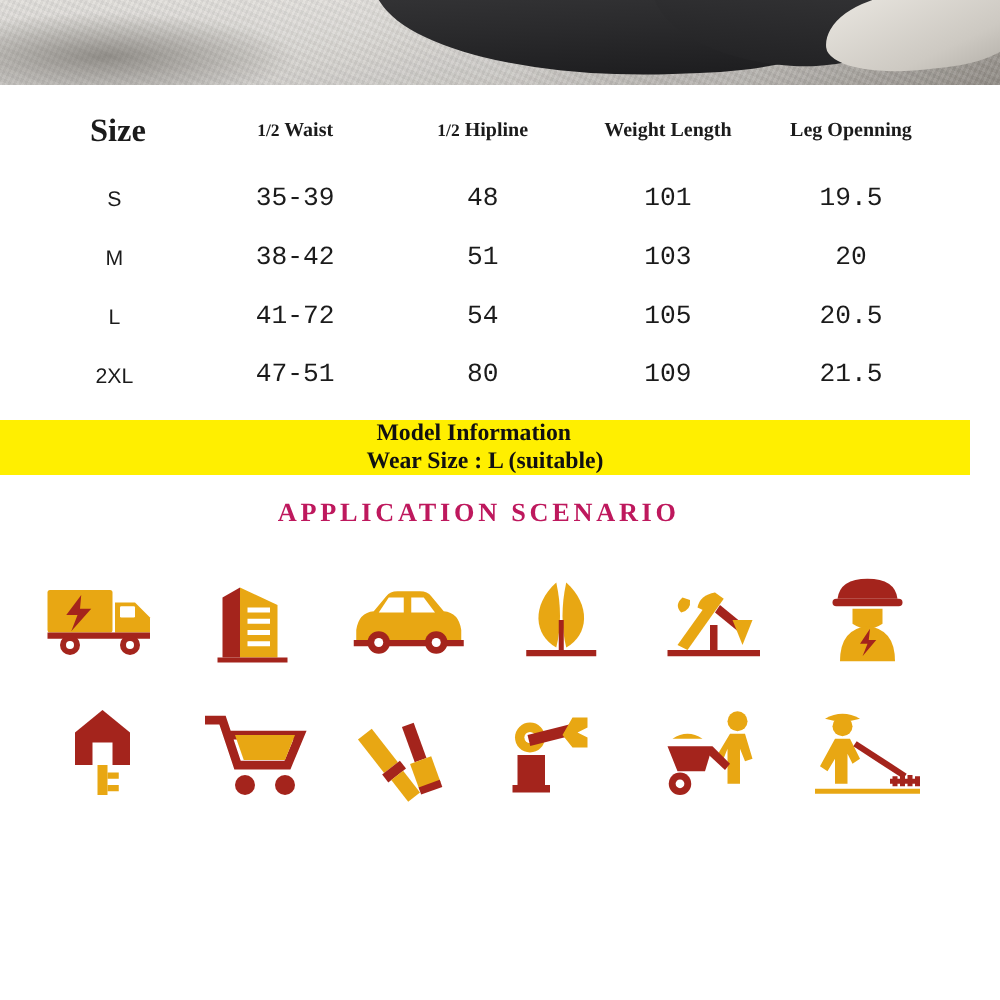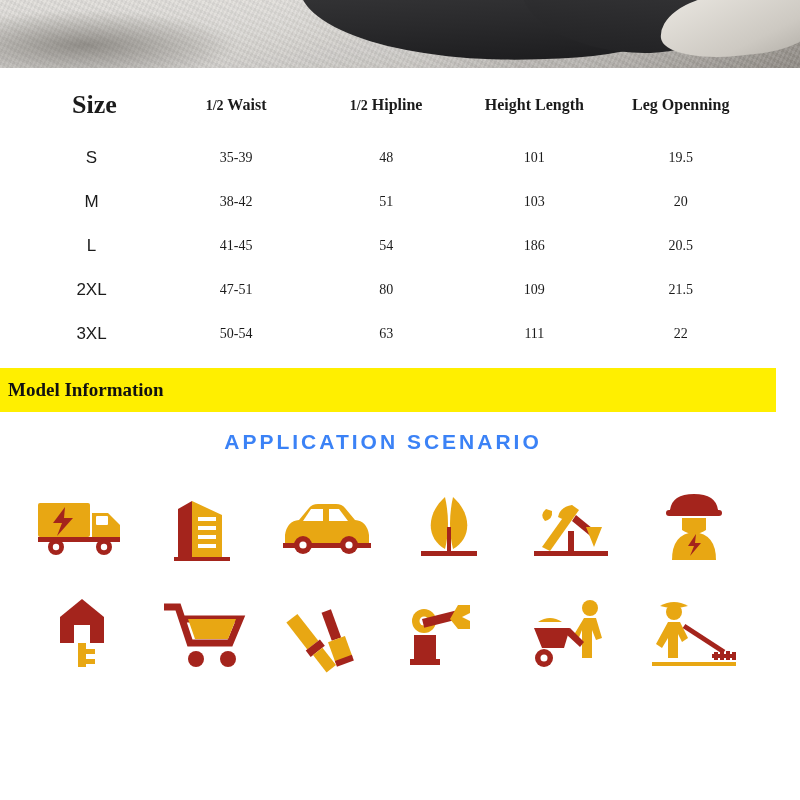--- a/index.html
+++ b/index.html
@@ -107,23 +107,23 @@
   table.sizes thead th.size-head {
     font-size: 26px;
     font-weight: bold;
     text-align: left;
     padding-left: 50px;
   }
   table.sizes thead th .frac {
     font-size: 14px;
   }
   table.sizes tbody td {
-    font-size: 14px;
+    font-size: 21px;
     padding: 12px 0;
-    font-family: Liberation Serif, serif;
+    font-family: Liberation Mono, monospace;
   }
   table.sizes tbody td.size-cell {
     font-family: "Liberation Sans", sans-serif;
     font-size: 17px;
   }
   col.c-size { width: 19%; }
   col.c-waist { width: 20.5%; }
   col.c-hip { width: 20.5%; }
   col.c-len { width: 20%; }
   col.c-leg { width: 20%; }
@@ -131,40 +131,41 @@
   
   .model-bar {
     margin-top: 6px;
     background: #ffef00;
     height: 44px;
     display: flex;
     align-items: center;
     padding: 0 8px;
     gap: 0;
     white-space: nowrap;
+    flex-direction: column;
   }
   .model-bar span {
     font-family: "Liberation Serif", serif;
     font-weight: bold;
     font-size: 19px;
     color: #111;
   }
   .model-bar .mi-title { padding-right: 18px; }
   .model-bar .mi-h { padding-right: 14px; }
   .model-bar .mi-w { padding-right: 18px; }
   .model-bar .mi-s { padding-right: 0; }
 
   
   .scenario-title {
     text-align: center;
-    font-family: Liberation Sans, sans-serif;
+    font-family: Liberation Serif, serif;
     font-weight: bold;
     font-size: 21px;
     letter-spacing: 3px;
-    color: #3b82f6;
+    color: #be185d;
     padding: 18px 10px 6px 0;
   }
   .icon-grid {
     padding: 8px 28px 20px 28px;
   }
   .icon-row {
     display: flex;
     justify-content: space-between;
     align-items: flex-end;
     height: 108px;
@@ -199,66 +200,60 @@
           <col class="c-waist">
           <col class="c-hip">
           <col class="c-len">
           <col class="c-leg">
       </colgroup>
       <thead>
         <tr>
           <th class="size-head">Size</th>
           <th><span class="frac">1/2</span> <span>Waist</span></th>
           <th><span class="frac">1/2</span> <span>Hipline</span></th>
-          <th>Height Length</th>
+          <th>Weight Length</th>
           <th>Leg Openning</th>
         </tr>
       </thead>
       <tbody>
         <tr>
           <td class="size-cell">S</td>
           <td>35-39</td>
           <td>48</td>
           <td>101</td>
           <td>19.5</td>
         </tr>
         <tr>
           <td class="size-cell">M</td>
           <td>38-42</td>
           <td>51</td>
           <td>103</td>
           <td>20</td>
         </tr>
         <tr>
           <td class="size-cell">L</td>
-          <td>41-45</td>
+          <td>41-72</td>
           <td>54</td>
-          <td>186</td>
+          <td>105</td>
           <td>20.5</td>
         </tr>
         <tr>
           <td class="size-cell">2XL</td>
           <td>47-51</td>
           <td>80</td>
           <td>109</td>
           <td>21.5</td>
         </tr>
-        <tr>
-          <td class="size-cell">3XL</td>
-          <td>50-54</td>
-          <td>63</td>
-          <td>111</td>
-          <td>22</td>
-        </tr>
       </tbody>
     </table>
   </div>
 
   <div class="model-bar">
     <span class="mi-title">Model Information</span>
+    <span class="mi-s">Wear Size : L (suitable)</span>
   </div>
 
   <div class="scenario-title">APPLICATION SCENARIO</div>
 
   <div class="icon-grid">
 
     <div class="icon-row">
 
       <div class="icon-cell">
         <svg width="96" height="78" viewBox="0 0 96 78">

